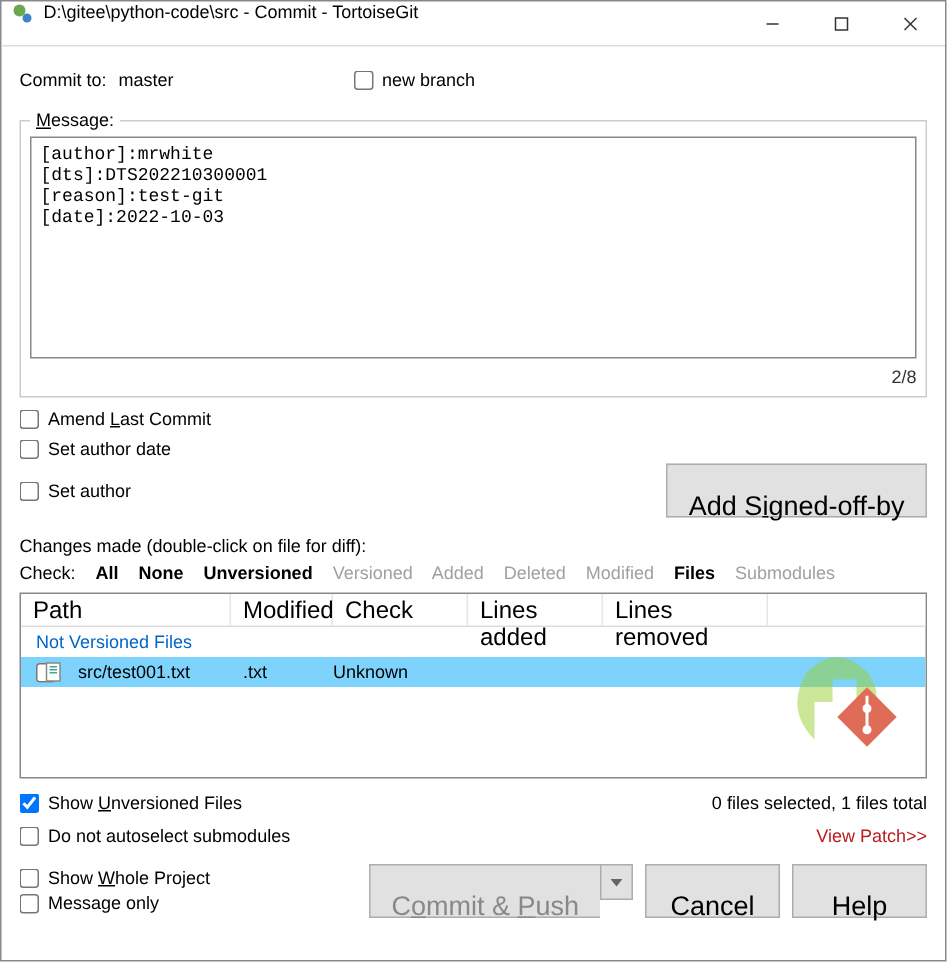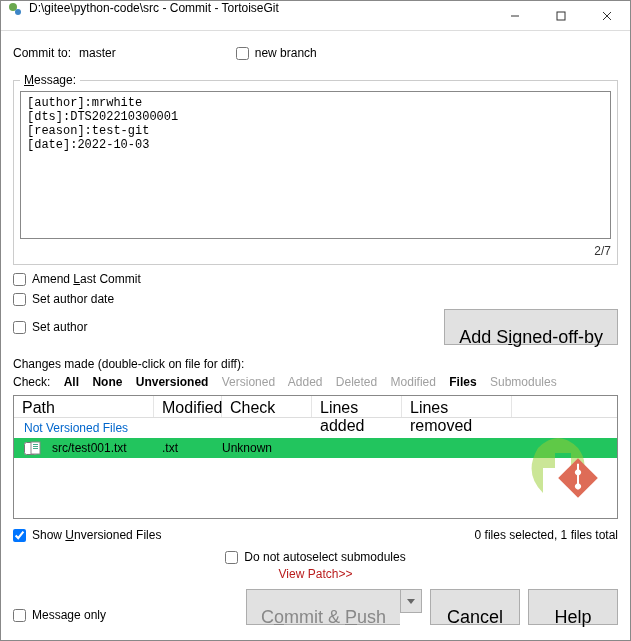--- a/index.html
+++ b/index.html
@@ -76,21 +76,21 @@
     overflow: hidden;
   }
   .grid-head { display: flex; background: #fff; border-bottom: 1px solid #ddd; height: 22px; }
   .gh { padding: 3px 8px; border-right: 1px solid #e5e5e5; font-size: 16px; }
   .c-path { width: 140px; }
   .c-ext { width: 68px; }
   .c-status { width: 90px; }
   .c-la { width: 90px; }
   .c-lr { width: 110px; }
   .section-head { color: #0066cc; padding: 3px 10px; font-size: 12px; }
-  .file-row { display: flex; align-items: center; background: #22c55e; height: 20px; }
+  .file-row { display: flex; align-items: center; background: #7dd3fc; height: 20px; }
   .file-row .cell { padding: 2px 8px; font-size: 12px; }
   .file-row .cb { width: 14px; padding-left: 6px; }
   .file-row .icon { width: 16px; display: flex; align-items: center; justify-content: center; }
   .watermark { position: absolute; right: 4px; bottom: 2px; pointer-events: none; opacity: 0.85; }
   .status-row { display: flex; align-items: center; margin-top: 6px; }
   .status-row .spacer { flex: 1; }
   .link { color: #b91c1c; cursor: pointer; }
   .bottom { display:flex; align-items:flex-end; margin-top:8px; }
   .bottom .left { flex:1; }
   .btnrow { display:flex; gap:8px; align-items:center; }
@@ -138,21 +138,21 @@
       <span>new branch</span>
     </label>
   </div>
 
   <fieldset class="msg">
     <legend><span class="underline">M</span><span>essage:</span></legend>
     <textarea class="message-text" style="">[author]:mrwhite
 [dts]:DTS202210300001
 [reason]:test-git
 [date]:2022-10-03</textarea>
-    <div class="msg-counter">2/7</div>
+    <div class="msg-counter">2/8</div>
   </fieldset>
 
   <div class="gap"></div>
 
   <div class="cbrow">
     <input type="checkbox" style="">
     <span>Amend <span class="underline">L</span>ast Commit</span>
   </div>
   <div class="cbrow">
     <input type="checkbox" style="">
@@ -222,31 +222,35 @@
   </div>
 
   <div class="status-row">
     <label class="cbrow">
       <input type="checkbox" checked="" style="">
       <span>Show <span class="underline">U</span>nversioned Files</span>
     </label>
     <span class="spacer"></span>
     <span>0 files selected, 1 files total</span>
   </div>
-  <div class="status-row" style="margin-top:2px;flex-direction:column;">
+  <div class="status-row" style="margin-top:2px;">
     <label class="cbrow">
       <input type="checkbox" style="">
       <span>Do not autoselect submodules</span>
     </label>
     <span class="spacer"></span>
     <span class="link">View Patch&gt;&gt;</span>
   </div>
 
   <div class="bottom">
     <div class="left">
+      <label class="cbrow">
+        <input type="checkbox" style="">
+        <span>Show <span class="underline">W</span>hole Project</span>
+      </label>
       <label class="cbrow">
         <input type="checkbox" style="">
         <span>Message only</span>
       </label>
     </div>
     <div class="btnrow">
       <span class="split">
         <button class="win" disabled=""><span>C<span class="underline">o</span>mmit &amp; <span class="underline">P</span>ush</span></button>
         <span class="drop">
           <svg width="8" height="8">

